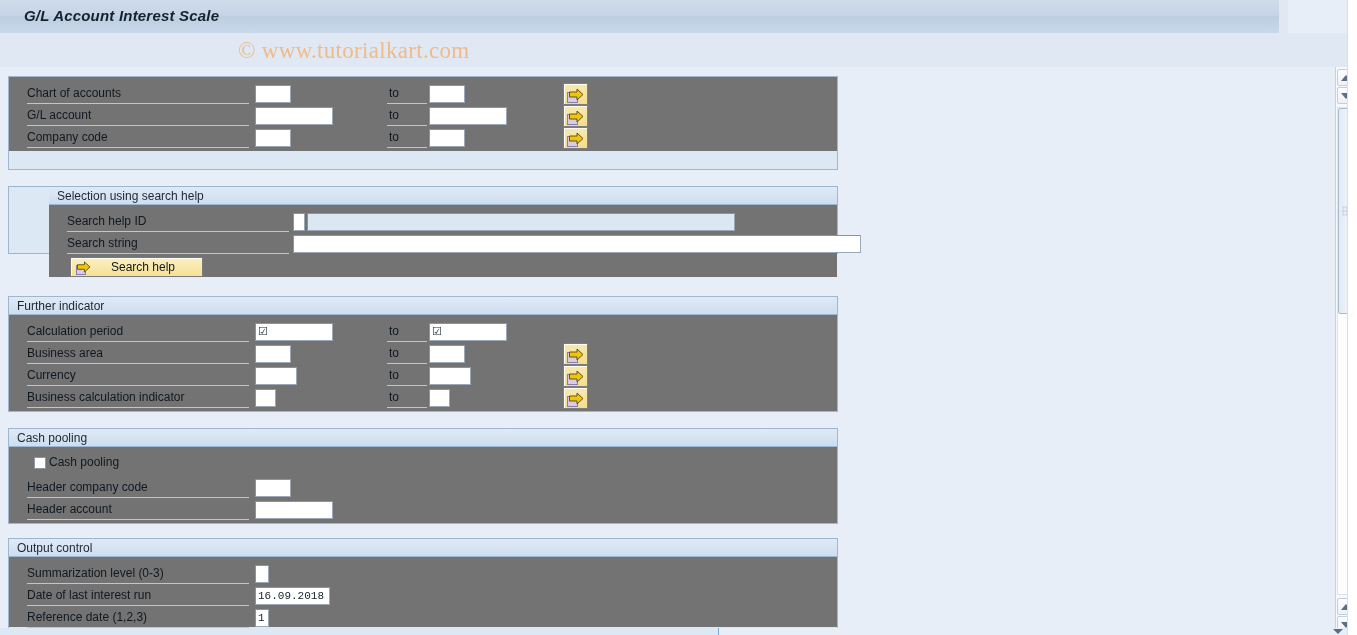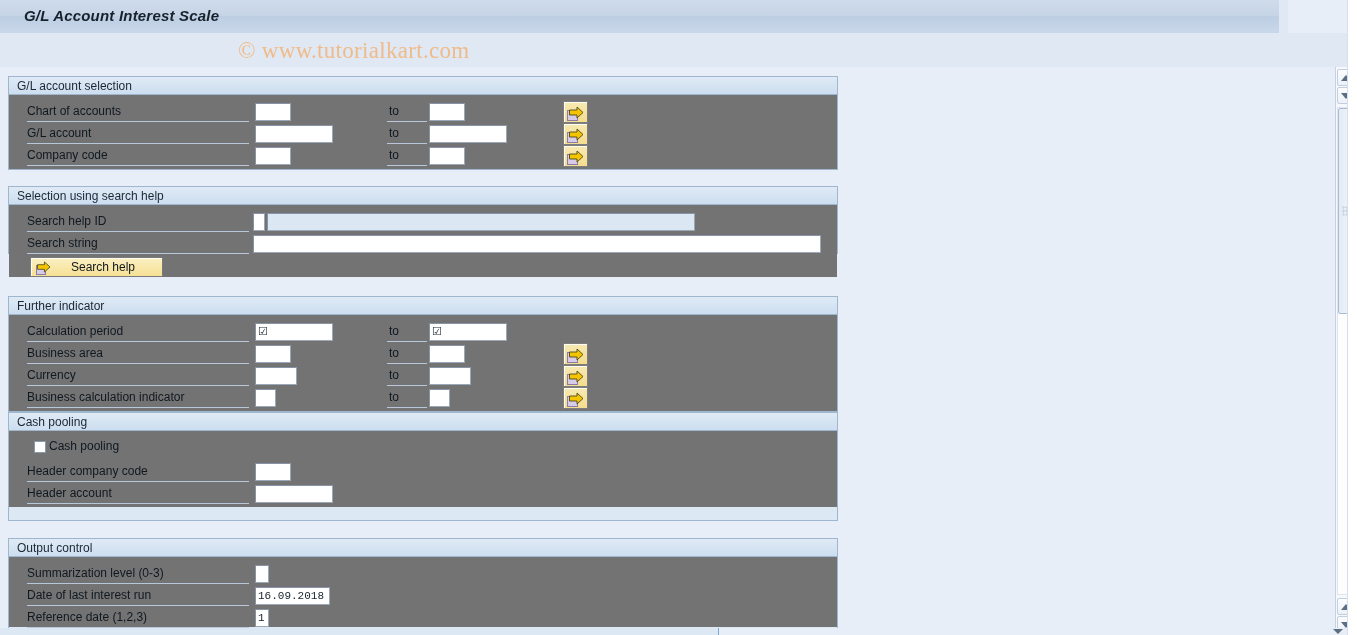--- a/index.html
+++ b/index.html
@@ -197,21 +197,20 @@
   <div class="titlebar">
     <div class="title-text">G/L Account Interest Scale</div>
   </div>
 
   <div class="wm-strip"></div>
   <div class="watermark">© www.tutorialkart.com</div>
 
   <div class="content">
 
     <div class="group" style="top:9px;height:94px;">
-      <div class="group-head">G/L account selection</div>
       <div class="group-body" style="height:74px;">
 
         <div class="row" style="top:6px;width:830px;">
           <div class="lbl">Chart of accounts</div>
           <div class="lbl-underline" style="top:20px;width:222px;"></div>
           <input class="inp" style="left: 246px; top: 2px; width: 36px;" value="">
           <div class="to" style="left:380px;">to</div>
           <div class="to-underline" style="left:378px;top:20px;width:40px;"></div>
           <input class="inp" style="left: 420px; top: 2px; width: 36px;" value="">
           <div class="arrowbtn" style="left:554px;top:0px;">
@@ -248,21 +247,21 @@
             <div class="pg"></div>
             <svg class="ar" viewBox="0 0 15 13">
               <path d="M0.5 4 L8 4 L8 1 L14 6.5 L8 12 L8 9 L0.5 9 Z" fill="#f5c400" stroke="#4a4a1e" stroke-width="0.9"></path>
             </svg>
           </div>
         </div>
 
       </div>
     </div>
 
-    <div class="group" style="top:119px;height:68px;">
+    <div class="group" style="top:119px;height:68px;padding-left:40px;">
       <div class="group-head">Selection using search help</div>
       <div class="group-body" style="height:72px;">
 
         <div class="row" style="top:6px;width:830px;">
           <div class="lbl">Search help ID</div>
           <div class="lbl-underline" style="top:20px;width:222px;"></div>
           <input class="inp" style="left: 244px; top: 2px; width: 12px;" value="">
           <input class="inp ro" style="left: 258px; top: 2px; width: 428px;" readonly="" value="">
         </div>
 
@@ -341,21 +340,21 @@
             <div class="pg"></div>
             <svg class="ar" viewBox="0 0 15 13">
               <path d="M0.5 4 L8 4 L8 1 L14 6.5 L8 12 L8 9 L0.5 9 Z" fill="#f5c400" stroke="#4a4a1e" stroke-width="0.9"></path>
             </svg>
           </div>
         </div>
 
       </div>
     </div>
 
-    <div class="group" style="top:345px;height:109px;">
+    <div class="group" style="top:361px;height:96px;">
       <div class="group-head">Cash pooling</div>
       <div class="group-body" style="height:76px;">
 
         <div class="cbwrap" style="left:25px;top:8px;">
           <div class="cbox"></div>
           <div class="cblabel">Cash pooling</div>
         </div>
 
         <div class="row" style="top:30px;width:830px;">
           <div class="lbl">Header company code</div>

